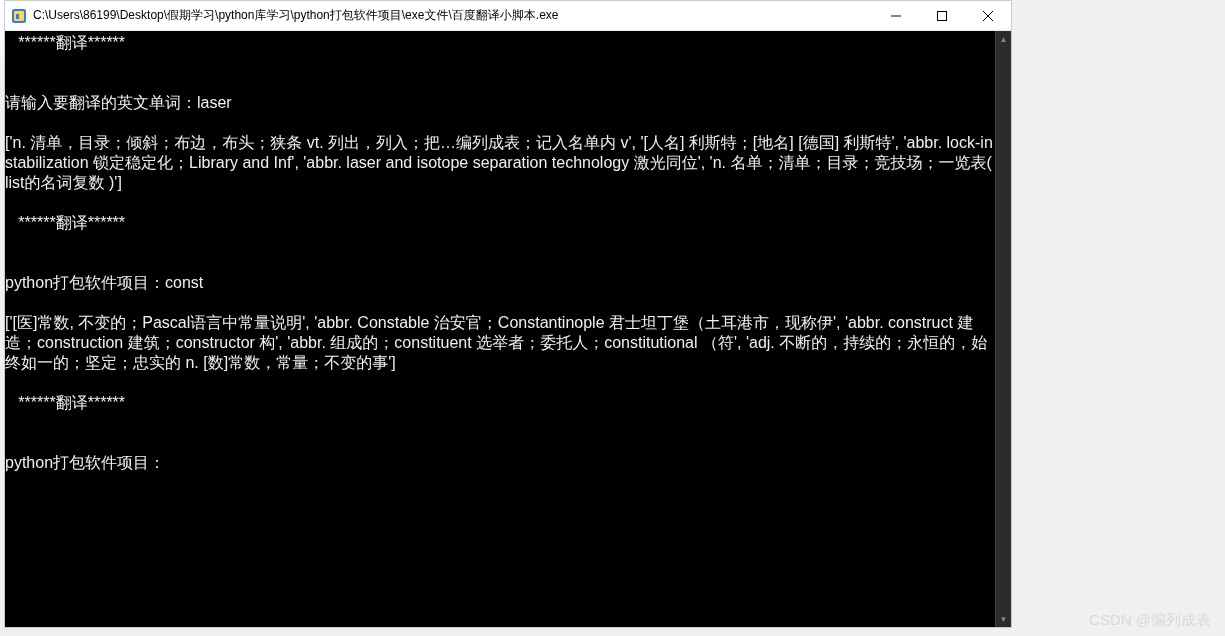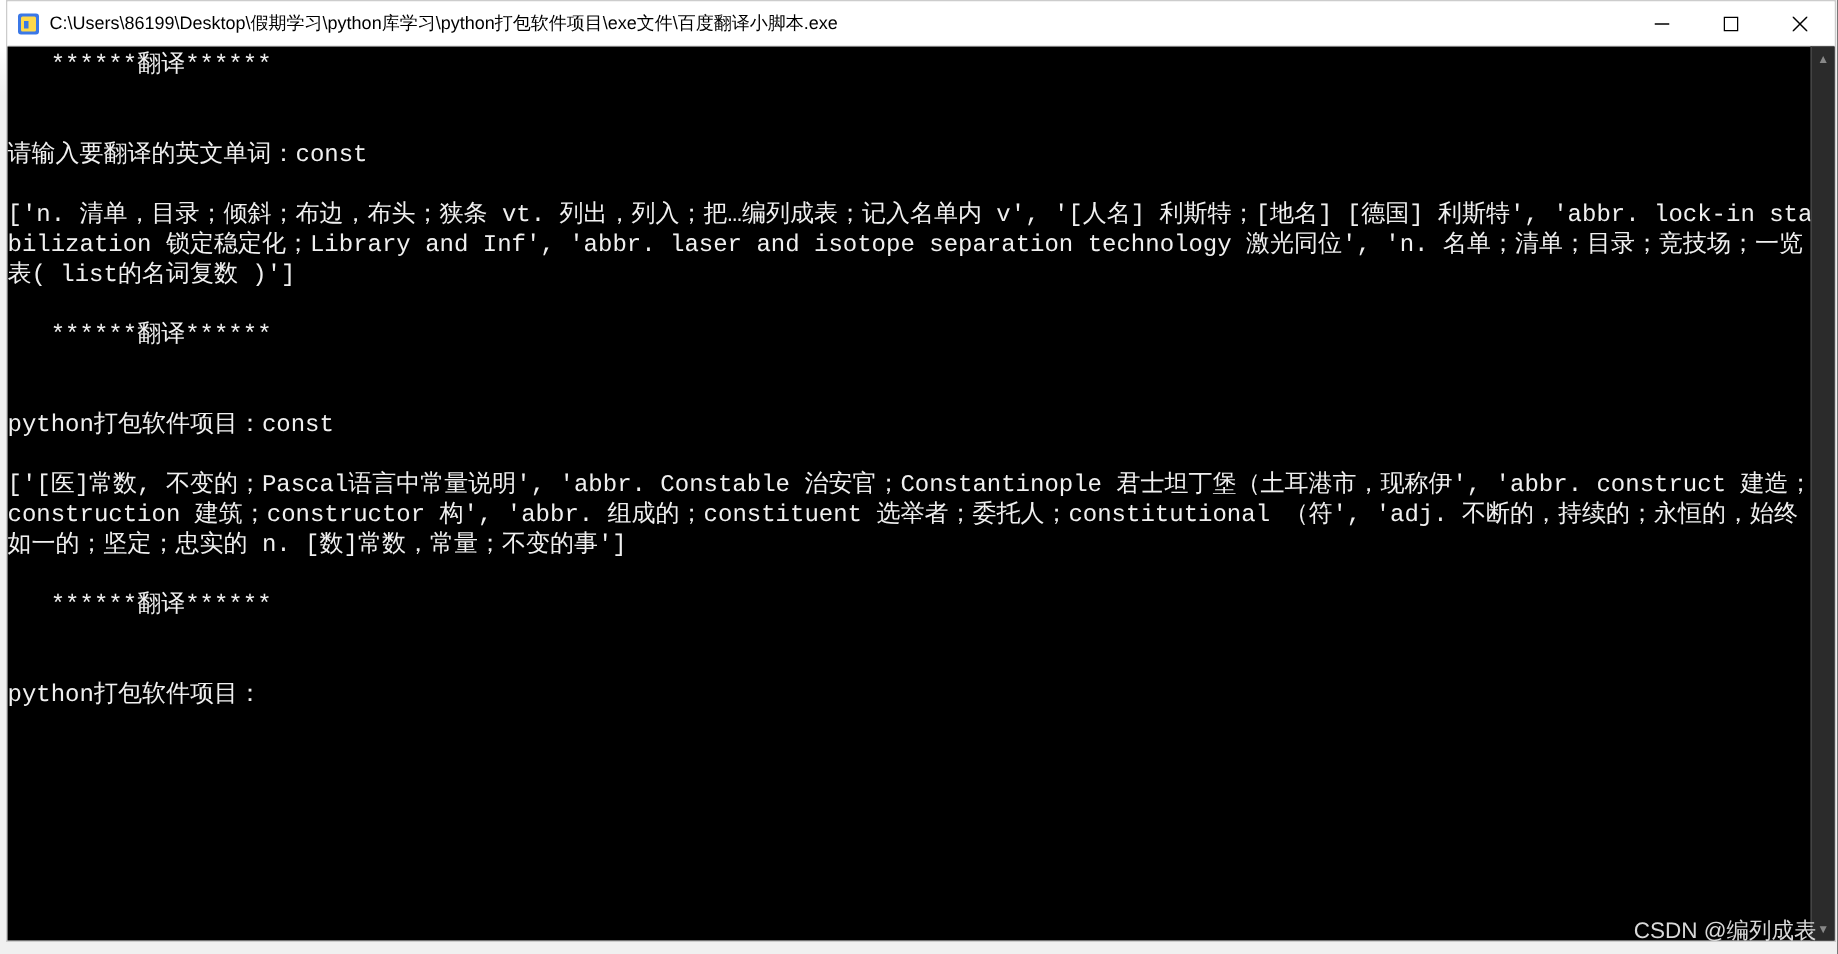--- a/index.html
+++ b/index.html
@@ -9,21 +9,21 @@
     }
     body {
       width: 1225px;
       height: 636px;
       background: #f0f0f0;
       font-family: "Segoe UI", "Microsoft YaHei", sans-serif;
       overflow: hidden;
       position: relative;
     }
     .window {
-      width: 1220px;
+      width: 1008px;
       height: 628px;
       background: #fff;
       border: 1px solid #ccc;
       position: relative;
       margin-left: 4px;
       display: flex;
       flex-direction: column;
     }
     .titlebar {
       height: 30px;
@@ -63,21 +63,21 @@
       align-items: center;
       justify-content: center;
       font-size: 10px;
       color: #000;
       cursor: pointer;
     }
     .console {
       flex: 1;
       background: #000000;
       color: #f0f0f0;
-      font-family: Liberation Mono, monospace;
+      font-family: Liberation Sans, sans-serif;
       font-size: 16px;
       line-height: 20px;
       padding: 2px 12px 0 0;
       white-space: pre-wrap;
       word-break: break-all;
       overflow: hidden;
       position: relative;
     }
     .console-line {
       padding: 0;
@@ -153,21 +153,21 @@
         <svg width="10" height="10" viewBox="0 0 10 10">
             <line x1="0" y1="0" x2="10" y2="10" stroke="#000" stroke-width="1"></line>
             <line x1="10" y1="0" x2="0" y2="10" stroke="#000" stroke-width="1"></line>
           </svg>
       </div>
     </div>
   </div>
 
   <div class="console"><div class="console-line">   ******翻译******</div>
 <div class="console-line"></div>
-<div class="console-line">请输入要翻译的英文单词：const</div>
+<div class="console-line">请输入要翻译的英文单词：laser</div>
 <div class="console-line">['n. 清单，目录；倾斜；布边，布头；狭条 vt. 列出，列入；把…编列成表；记入名单内 v', '[人名] 利斯特；[地名] [德国] 利斯特', 'abbr. lock-in stabilization 锁定稳定化；Library and Inf', 'abbr. laser and isotope separation technology 激光同位', 'n. 名单；清单；目录；竞技场；一览表( list的名词复数 )']</div>
 <div class="console-line">   ******翻译******</div>
 <div class="console-line"></div>
 <div class="console-line">python打包软件项目：const</div>
 <div class="console-line">['[医]常数, 不变的；Pascal语言中常量说明', 'abbr. Constable 治安官；Constantinople 君士坦丁堡（土耳港市，现称伊', 'abbr. construct 建造；construction 建筑；constructor 构', 'abbr. 组成的；constituent 选举者；委托人；constitutional （符', 'adj. 不断的，持续的；永恒的，始终如一的；坚定；忠实的 n. [数]常数，常量；不变的事']</div>
 <div class="console-line">   ******翻译******</div>
 <div class="console-line"></div>
 <div class="console-line">python打包软件项目：</div></div>
 
   <div class="scrollbar-v">

